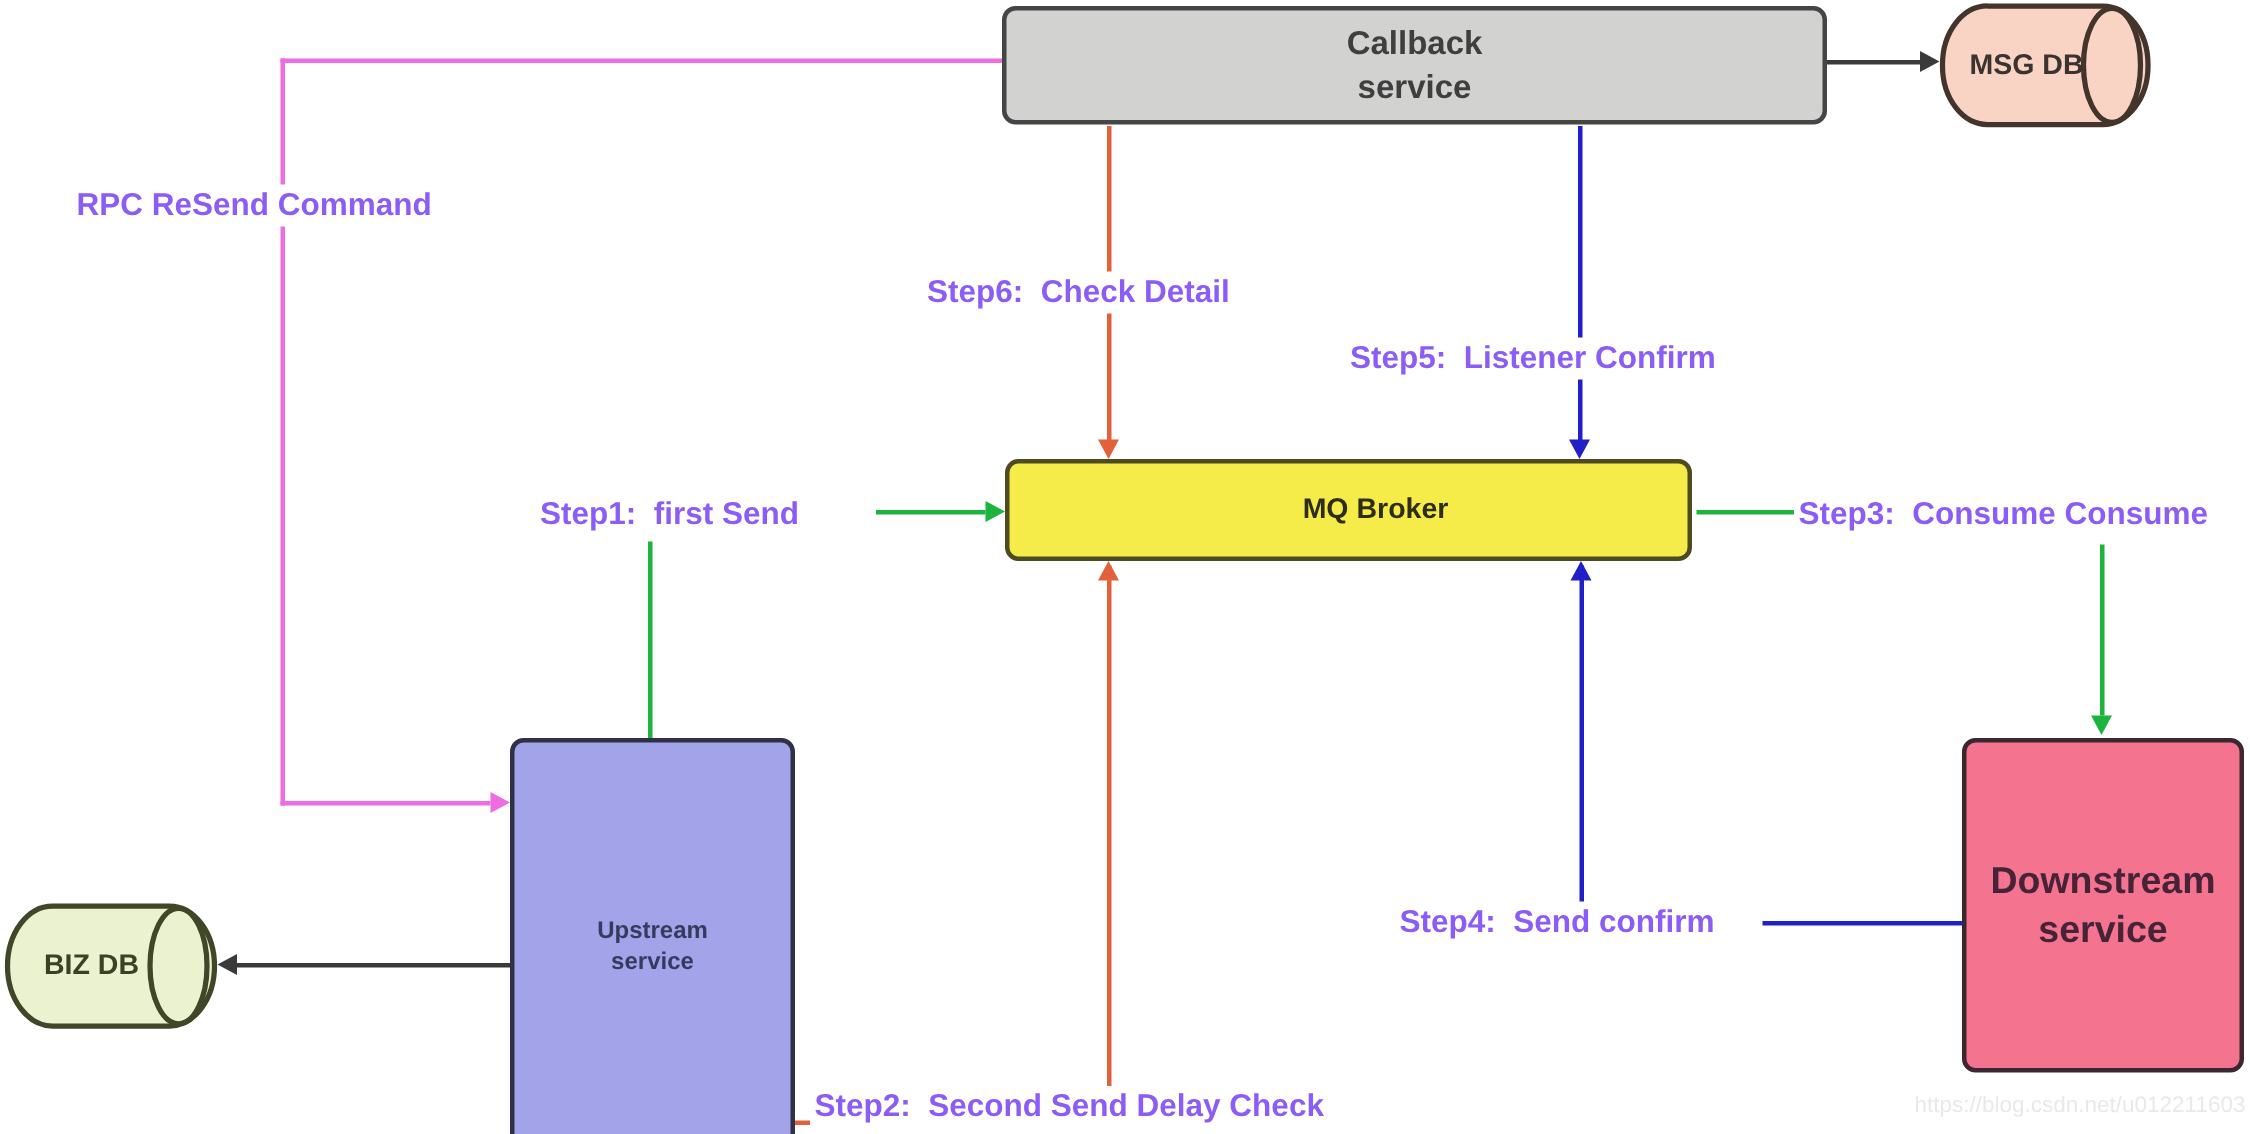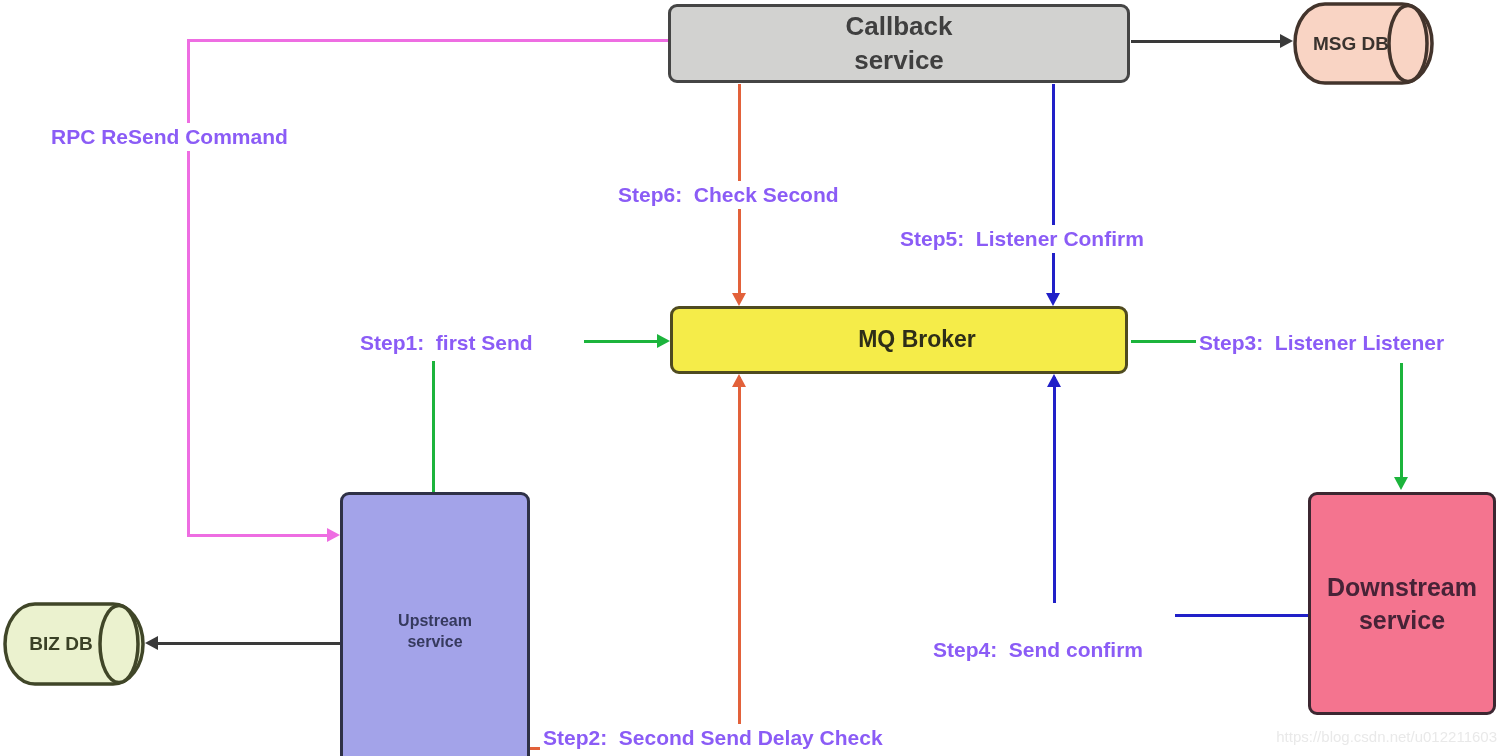--- a/index.html
+++ b/index.html
@@ -84,33 +84,33 @@
   <div class="line" style="left:1175px; top:614px; width:133px; height:3px; background:#2120c8;"></div>
   <div class="line" style="left:1053px; top:377px; width:3px; height:226px; background:#2120c8;"></div>
   <div class="ah ah-up" style="left:1047px; top:374px; border-bottom:13px solid #2120c8;"></div>
 
   <div class="line" style="left:432px; top:713px; width:3px; height:36px; background:#e2613a;"></div>
   <div class="line" style="left:432px; top:747px; width:309px; height:3px; background:#e2613a;"></div>
   <div class="line" style="left:738px; top:377px; width:3px; height:372px; background:#e2613a;"></div>
   <div class="ah ah-up" style="left:732px; top:374px; border-bottom:13px solid #e2613a;"></div>
 
   <div class="edge-label" style="left:48px; top:123px;">RPC ReSend Command</div>
-  <div class="edge-label" style="left:615px; top:181px;">Step6:  Check Second</div>
+  <div class="edge-label" style="left:615px; top:181px;">Step6:  Check Detail</div>
   <div class="edge-label" style="left:897px; top:181px;margin-top:44px;">Step5:  Listener Confirm</div>
   <div class="edge-label" style="left:357px; top:329px;text-align:center;">Step1:  first Send</div>
-  <div class="edge-label" style="left:1196px; top:329px;">Step3:  Listener Listener</div>
-  <div class="edge-label" style="left:930px; top:601px;margin-top:35px;">Step4:  Send confirm</div>
+  <div class="edge-label" style="left:1196px; top:329px;">Step3:  Consume Consume</div>
+  <div class="edge-label" style="left:930px; top:601px;">Step4:  Send confirm</div>
   <div class="edge-label" style="left:540px; top:724px;">Step2:  Second Send Delay Check</div>
 
-  <div class="node rectnode" style="left:668px; top:4px; width:462px; height:79px; background:#d2d2d0; border-color:#454545; color:#3f3f3f; font-size:26px;">
+  <div class="node rectnode" style="left:668px; top:4px; width:550px; height:79px; background:#d2d2d0; border-color:#454545; color:#3f3f3f; font-size:22px;">
     <span>Callback</span>
     <span>service</span>
   </div>
 
-  <div class="node rectnode" style="left:670px; top:306px; width:458px; height:68px; background:#f5ec49; border-color:#4f4b20; color:#2e2e18; font-size:23px;padding-left:36px;">
+  <div class="node rectnode" style="left:670px; top:306px; width:458px; height:68px; background:#f5ec49; border-color:#4f4b20; color:#2e2e18; font-size:19px;padding-left:36px;">
     <span>MQ Broker</span>
   </div>
 
   <div class="node rectnode" style="left:340px; top:492px; width:190px; height:279px; background:#a3a3e9; border-color:#2f3147; color:#363a5e; font-size:16px;">
     <span>Upstream</span>
     <span>service</span>
   </div>
 
   <div class="node rectnode" style="left:1308px; top:492px; width:188px; height:223px; background:#f4748f; border-color:#3c2731; color:#472337; font-size:25px;">
     <span>Downstream</span>

